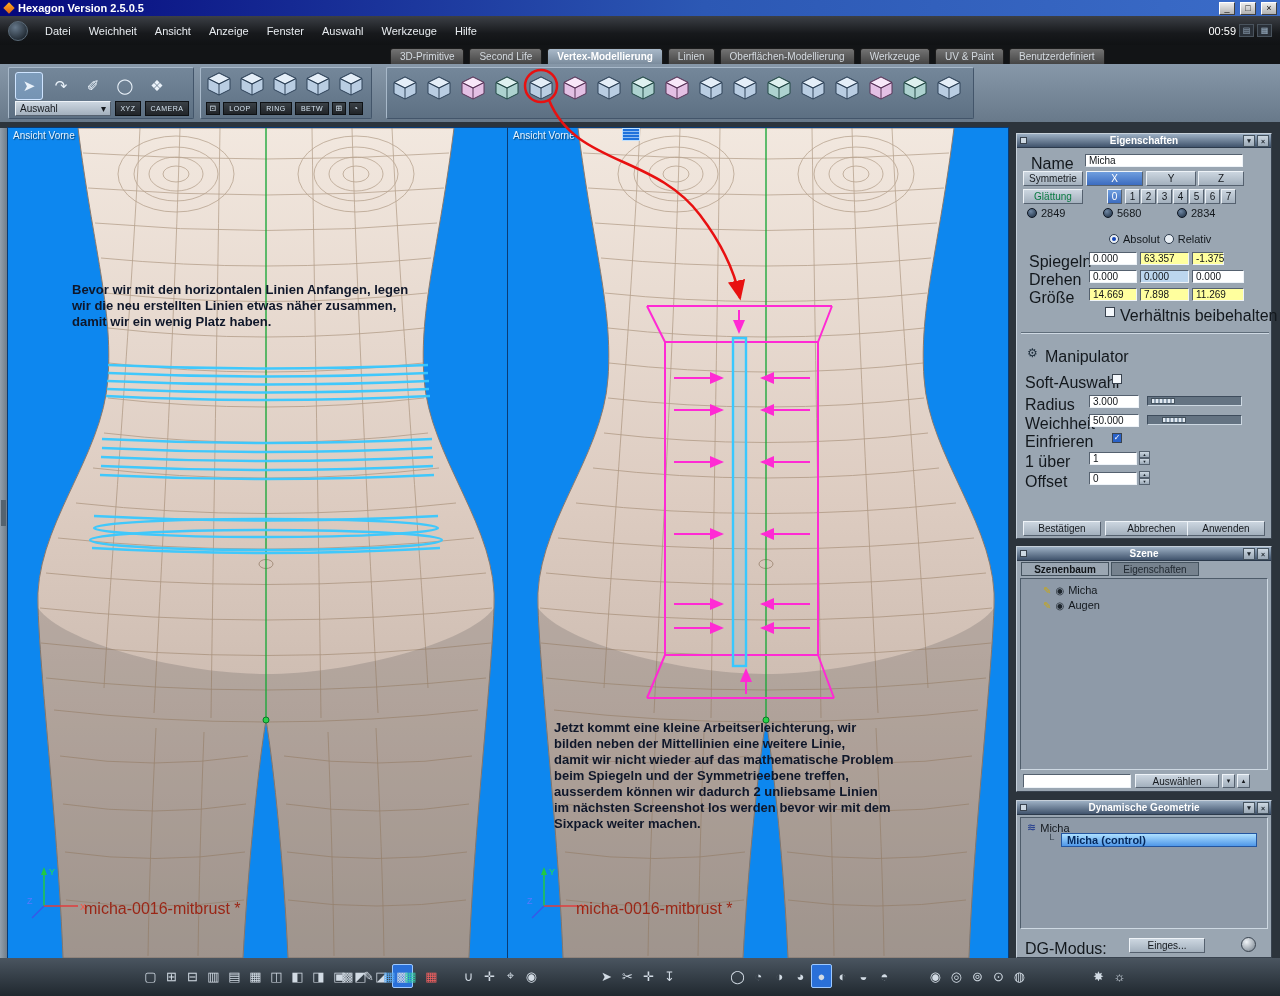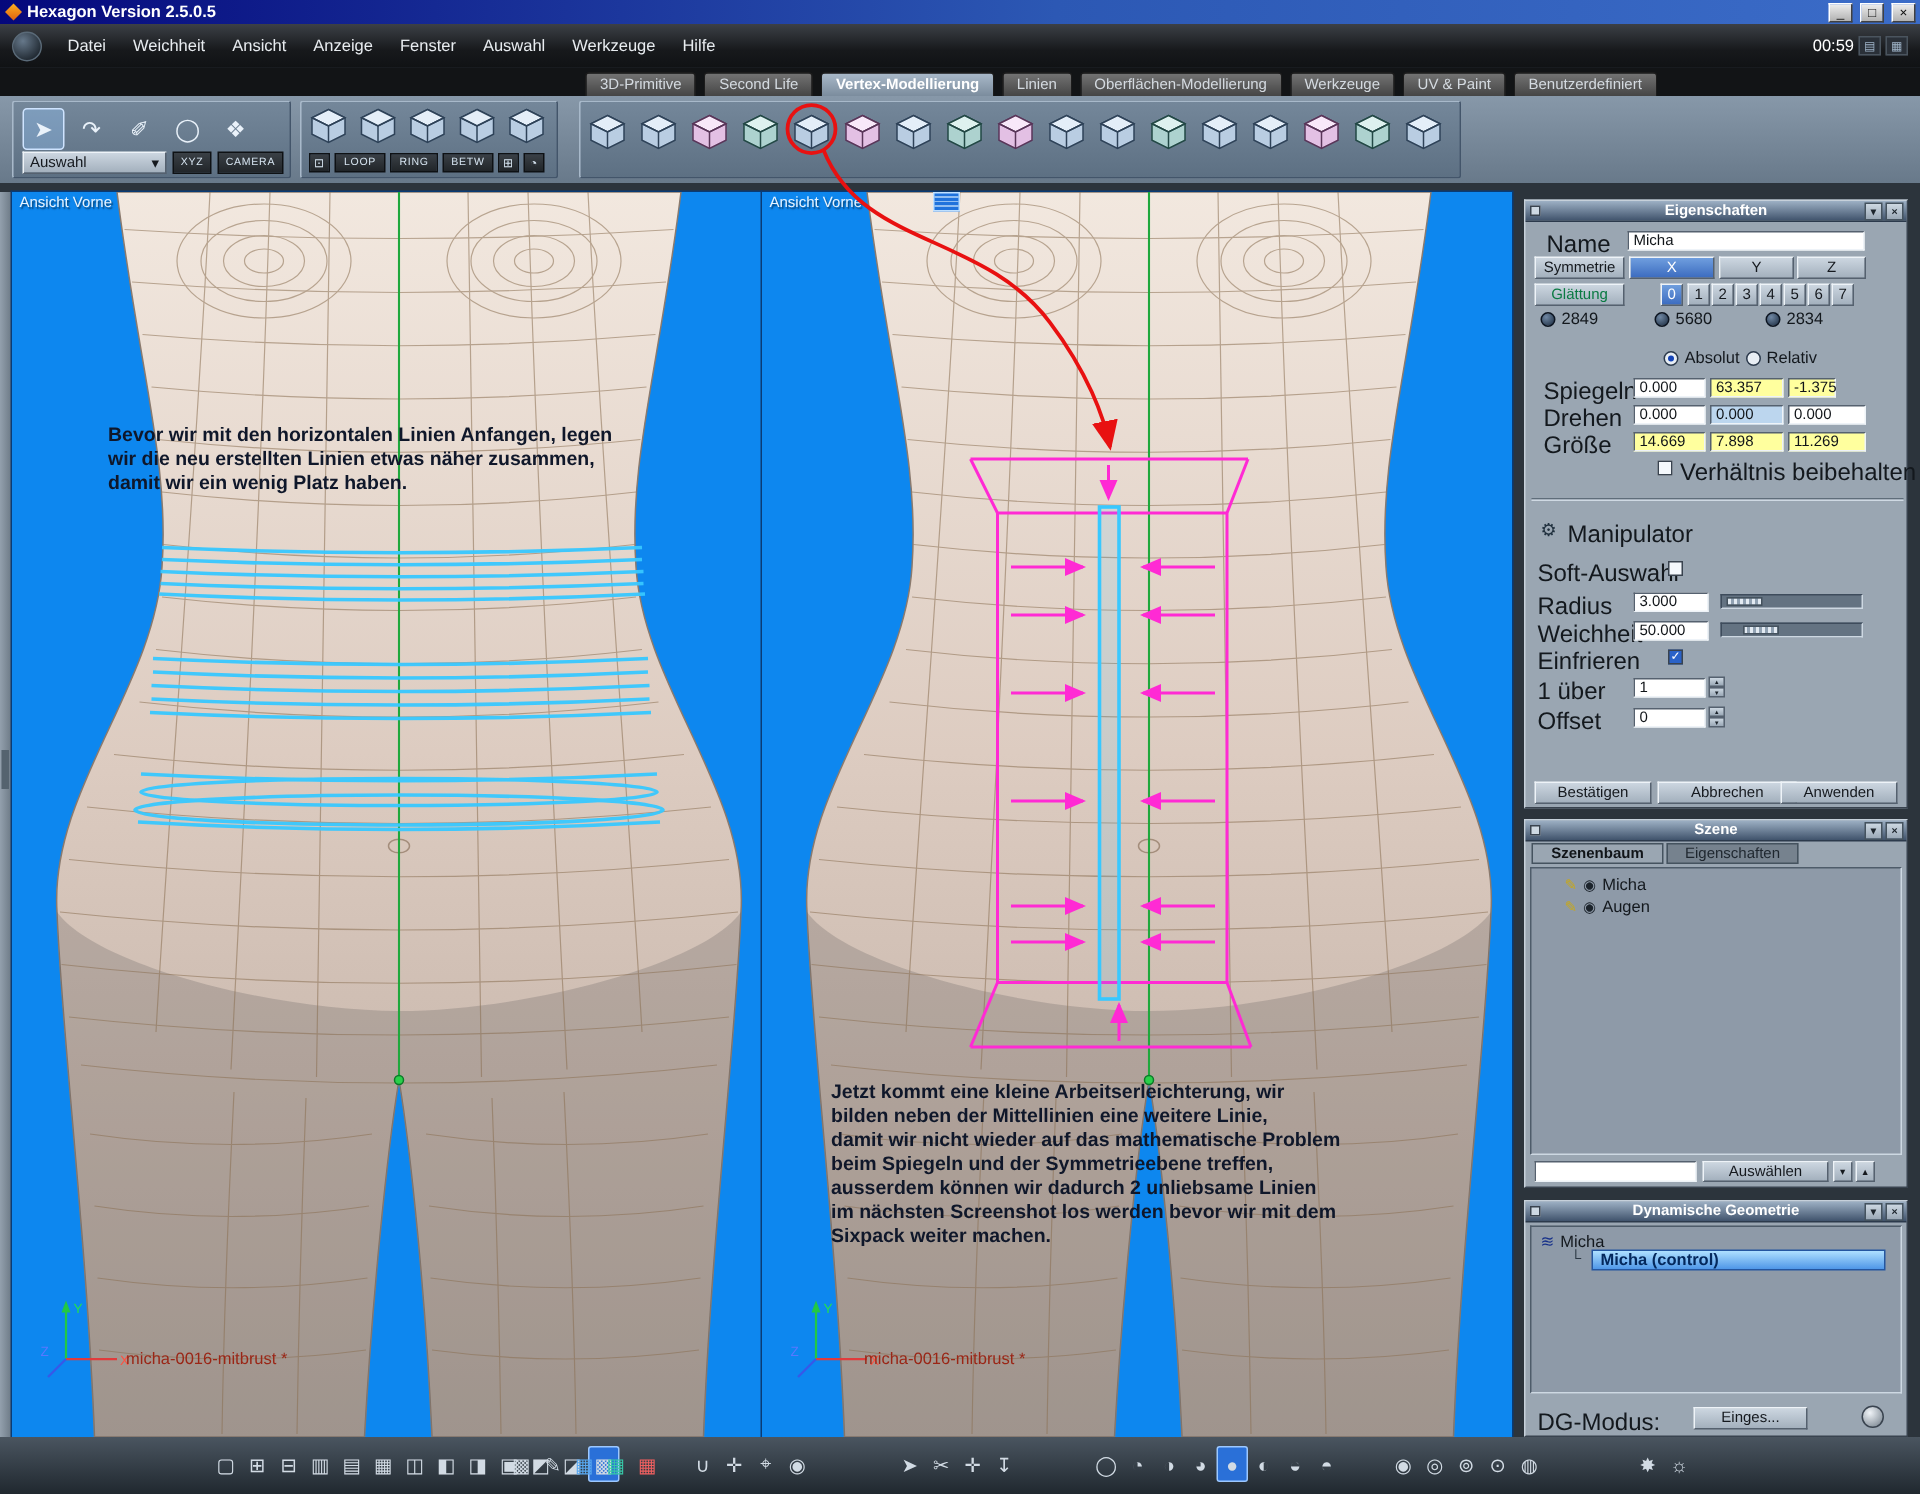--- a/index.html
+++ b/index.html
@@ -32,21 +32,21 @@
 #g3 .ticon:nth-child(4n) svg{filter:hue-rotate(-45deg)}
 .btn-dark{position:absolute;background:linear-gradient(#3a4046,#212529);border:1px solid #0e1114;color:#d6e4f0;font-size:7px;display:flex;align-items:center;justify-content:center;letter-spacing:.5px}
 .btn{background:linear-gradient(#ccd6e0,#a3b0bd);border:1px solid;border-color:#eef3f8 #55616f #55616f #eef3f8;color:#15191e;display:flex;align-items:center;justify-content:center;font-size:10px}
 .btn.blue{background:linear-gradient(#6f9ede,#3c6cc0);color:#fff}
 
 #lstrip{left:0;top:128px;width:8px;height:830px;background:linear-gradient(90deg,#93a0ad,#6b7884)}
 #lstrip .notch{position:absolute;left:1px;top:372px;width:5px;height:26px;background:#55636f}
 .vp{position:absolute;background:#0d87ef;outline:1px solid #0a3b74;overflow:hidden}
 .vp-label{position:absolute;left:5px;top:2px;color:#e8f4ff;font-size:10px;text-shadow:1px 1px 1px rgba(0,0,0,.5);z-index:5}
 .vp-note{position:absolute;color:#0f172a;font-size:13px;font-weight:bold;line-height:16px;white-space:pre-line;z-index:6}
-.vp-file{position:absolute;color:#9a2616;font-size:11px;z-index:6}
+.vp-file{position:absolute;color:#9a2616;font-size:16px;z-index:6}
 .grip{position:absolute;width:18px;height:13px;background:#1f72dc;border:1px solid #bfe0ff;z-index:6;background-image:repeating-linear-gradient(0deg,transparent 0 2px,rgba(220,240,255,.6) 2px 3px)}
 .gizmo{z-index:6}
 
 .panel{position:absolute;background:#9aa6b2;border:1px solid;border-color:#c6d0da #39434f #39434f #c6d0da}
 .phdr{position:absolute;left:0;top:0;right:0;height:14px;background:linear-gradient(#9db0c4,#40536c);display:flex;align-items:center;justify-content:center;color:#fff;font-size:10px;font-weight:bold;border-bottom:1px solid #2c3a4c}
 .phbtn{position:absolute;top:1px;width:12px;height:12px;background:linear-gradient(#cdd8e2,#9aa8b6);border:1px solid #45535f;color:#1c242c;font-size:7px;display:flex;align-items:center;justify-content:center}
 .pin{position:absolute;left:3px;top:3px;width:7px;height:7px;background:#cdd8e2;border:1px solid #39434f}
 .lbl{position:absolute;font-size:16px;color:#13181d;white-space:nowrap}
 .field{position:absolute;background:#fff;border:1px solid;border-color:#55616f #eef3f8 #eef3f8 #55616f;font-size:10px;color:#101418;display:flex;align-items:center;padding:0 3px;height:13px}
 .field.yellow{background:#ffff9e}

